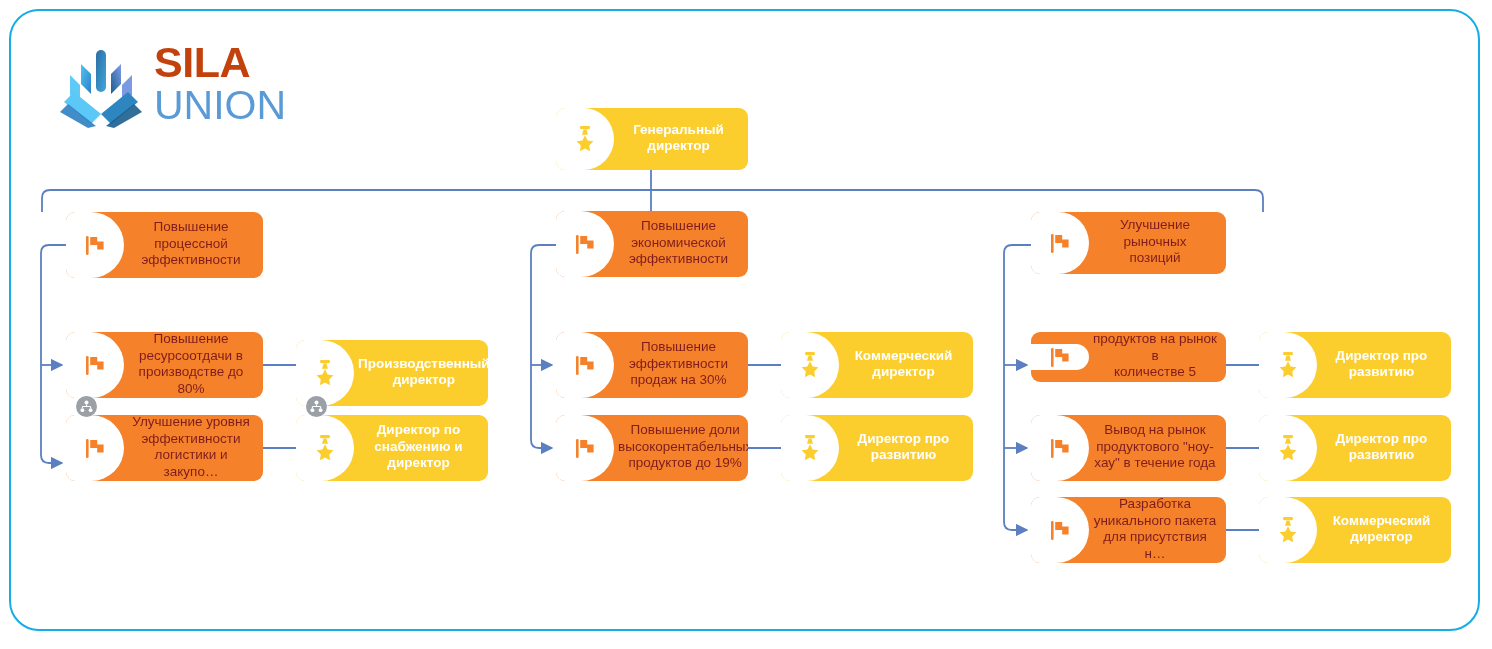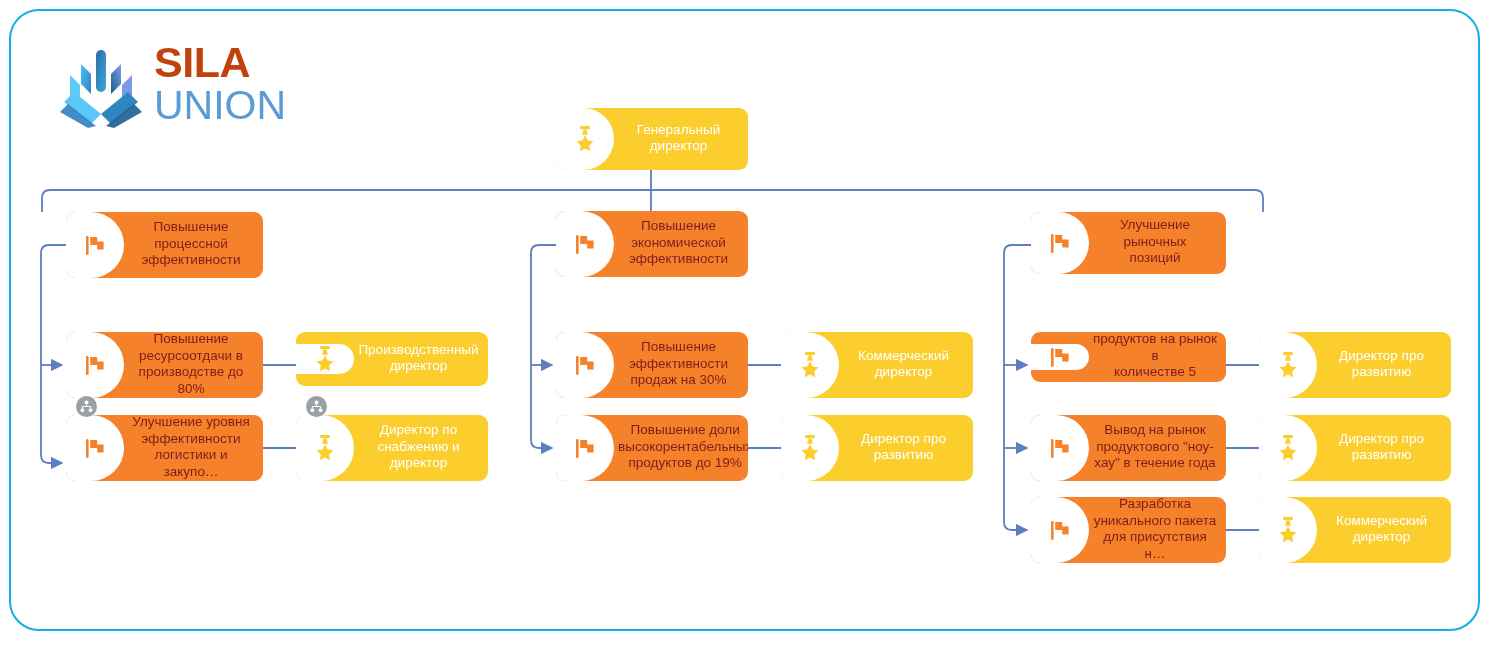--- a/index.html
+++ b/index.html
@@ -74,21 +74,21 @@
     display:flex;
     align-items:center;
     justify-content:center;
     padding:3px 9px 5px 4px;
     color:#7f1d1d;
     font-size:13.5px;
     line-height:16.5px;
     text-align:center;
     white-space:pre-line;
   }
-  .node.person .label{color:#ffffff;}
+  .node.person .label{color:#ffffff;font-weight:bold;}
   
   .chip{
     position:absolute;
     width:21px;height:21px;
     border-radius:50%;
     background:#9AA0A6;
     display:flex;align-items:center;justify-content:center;
     z-index:6;
   }
   .chip svg{display:block;}
@@ -228,21 +228,21 @@
       <svg width="26" height="26" viewBox="0 0 26 26">
         <rect x="4" y="4" width="2.6" height="19" rx="1.2" fill="#F5822A"></rect>
         <path d="M8.2 5 h7 v4.4 h6.4 v8 h-6.4 v-4.4 h-7 Z" fill="#F5822A"></path>
       </svg>
     </div>
     <div class="label">Улучшение уровня
 эффективности
 логистики и закупо…</div>
   </div>
 
-  <div class="node person" style="left:296px;top:332px;width:192px;height:54px;align-items:center;">
+  <div class="node person" style="left:296px;top:340px;width:192px;height:66px;">
     <div class="badge">
       <svg width="26" height="30" viewBox="0 0 26 30">
         <rect x="8" y="2" width="10" height="3.2" rx="1.4" fill="#FBCE2E"></rect>
         <path d="M11.6 5.6 h2.8 l1.6 5.2 h-6 Z" fill="#FBCE2E"></path>
         <path d="M13 11.2 l2.6 5.3 5.8 .85 -4.2 4.1 1 5.8 -5.2 -2.75 -5.2 2.75 1 -5.8 -4.2 -4.1 5.8 -.85 Z" fill="#FBCE2E"></path>
       </svg>
     </div>
     <div class="label">Производственный
 директор</div>
   </div>

